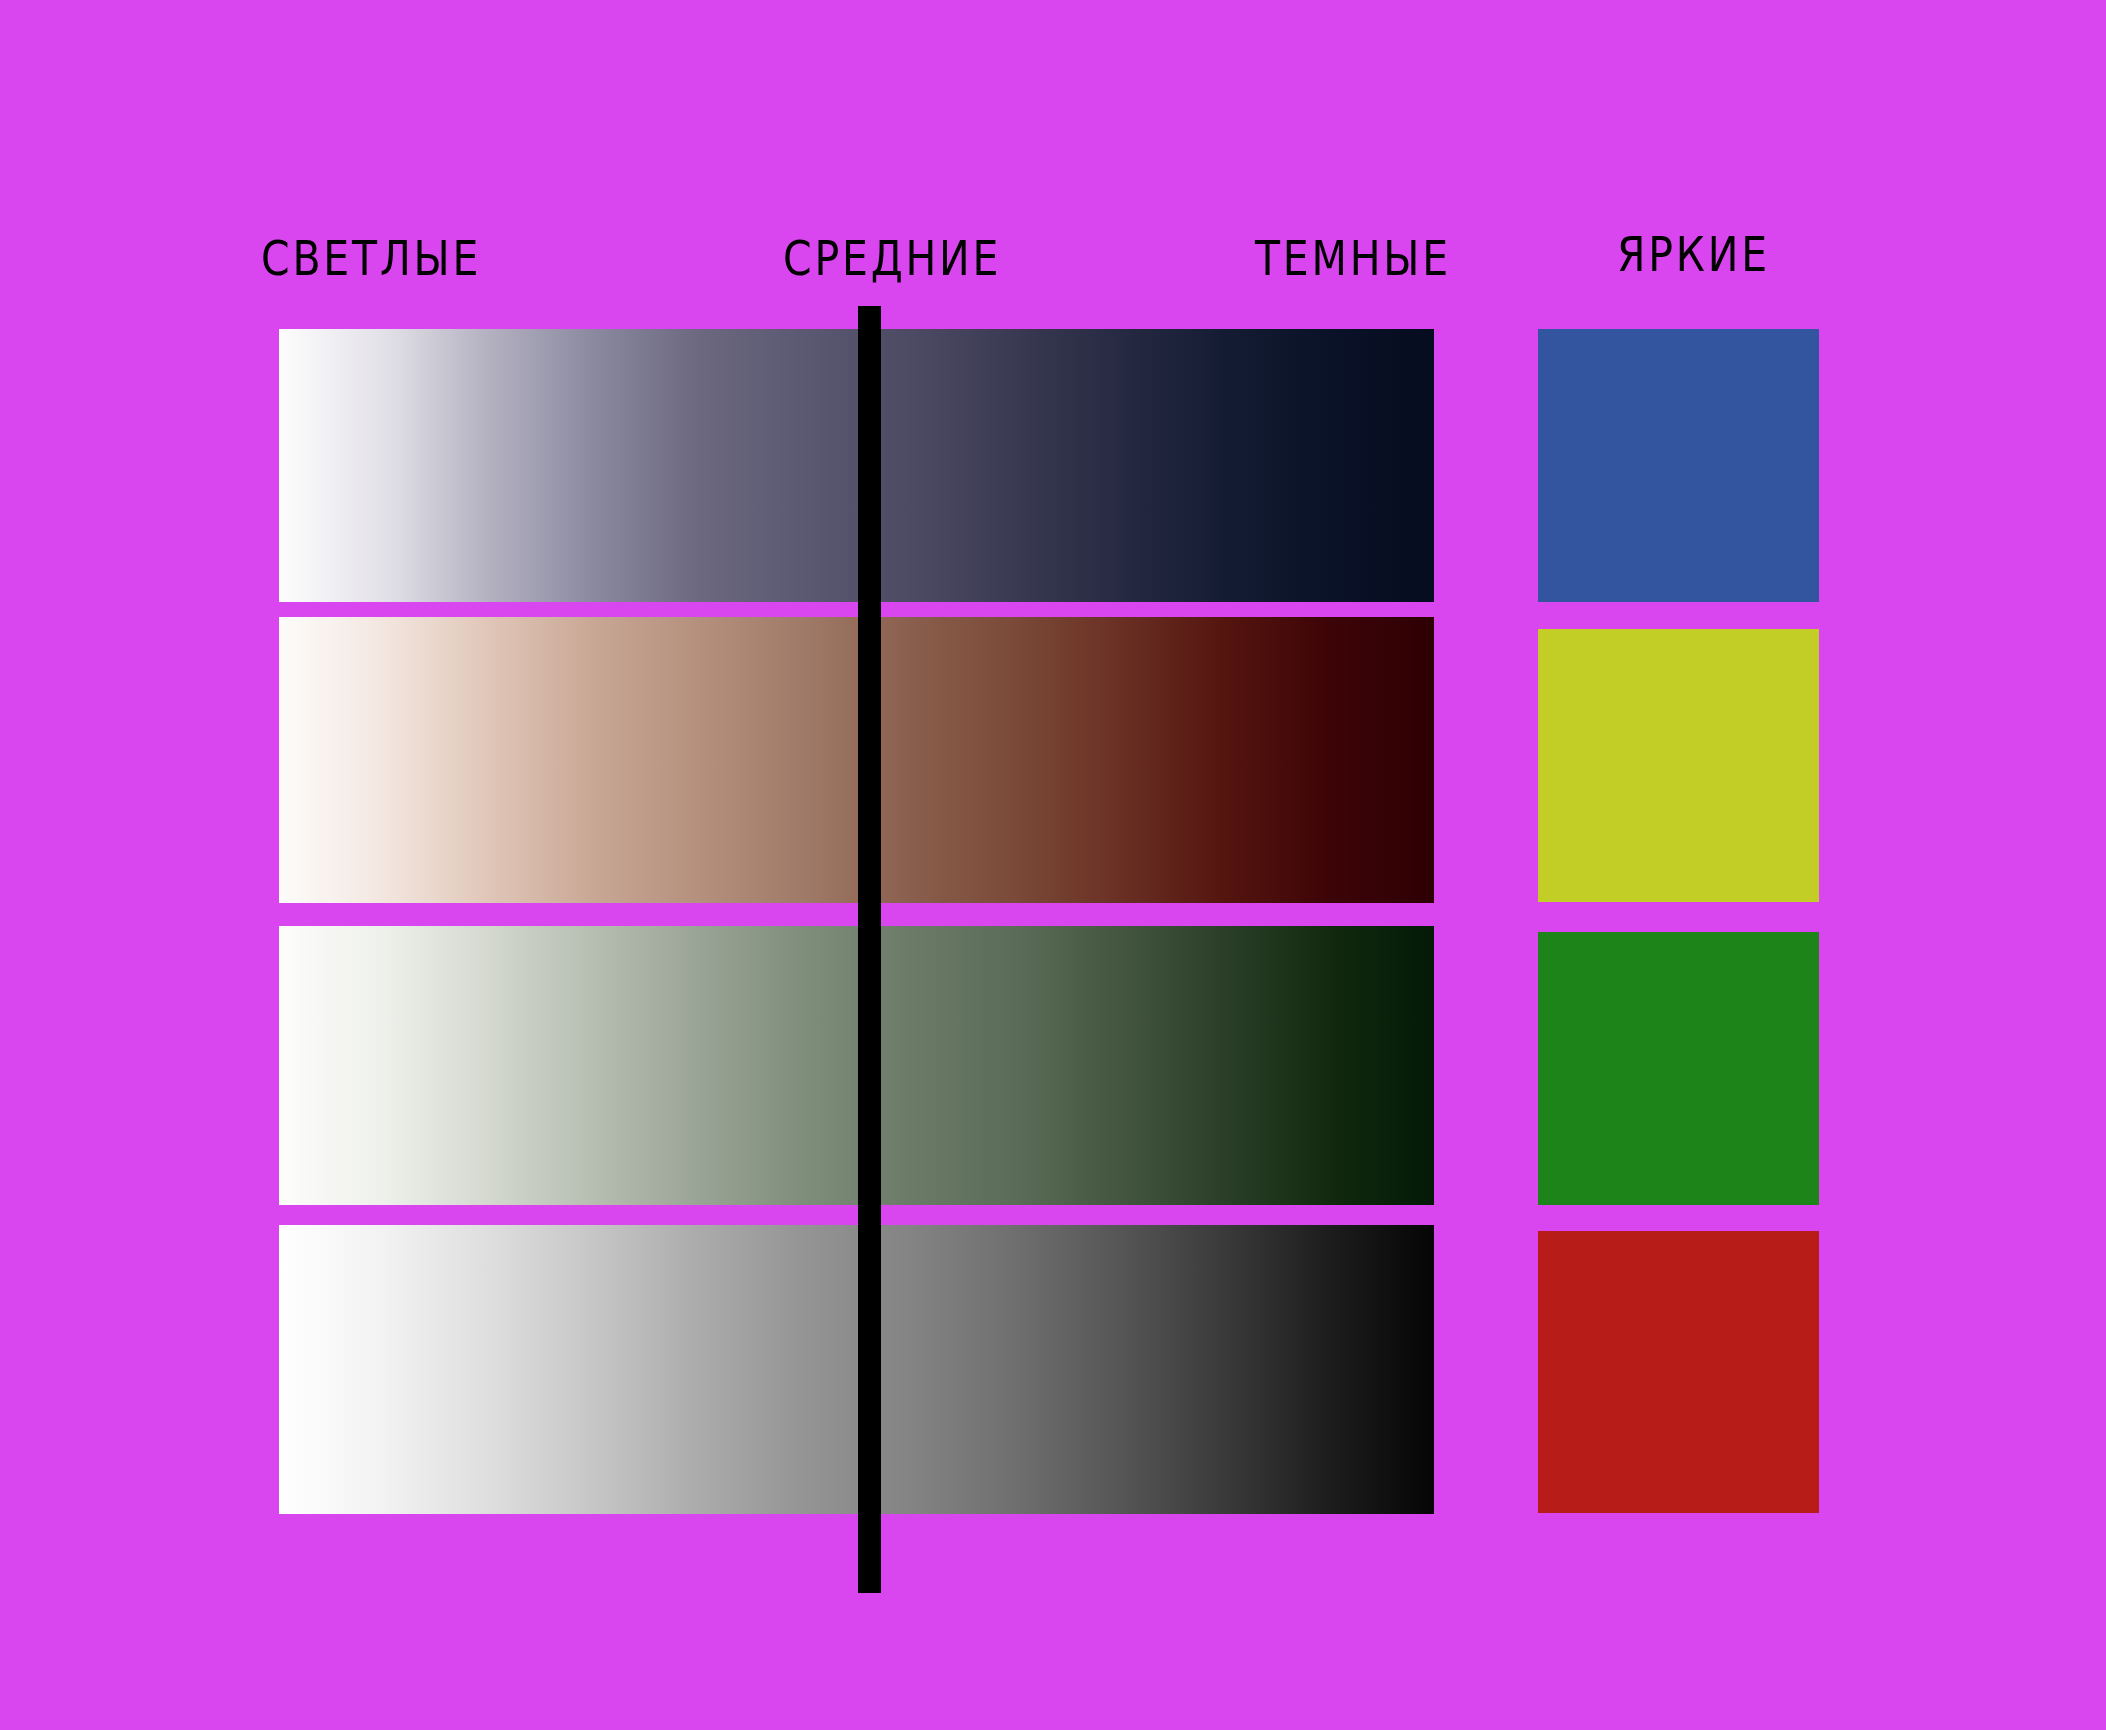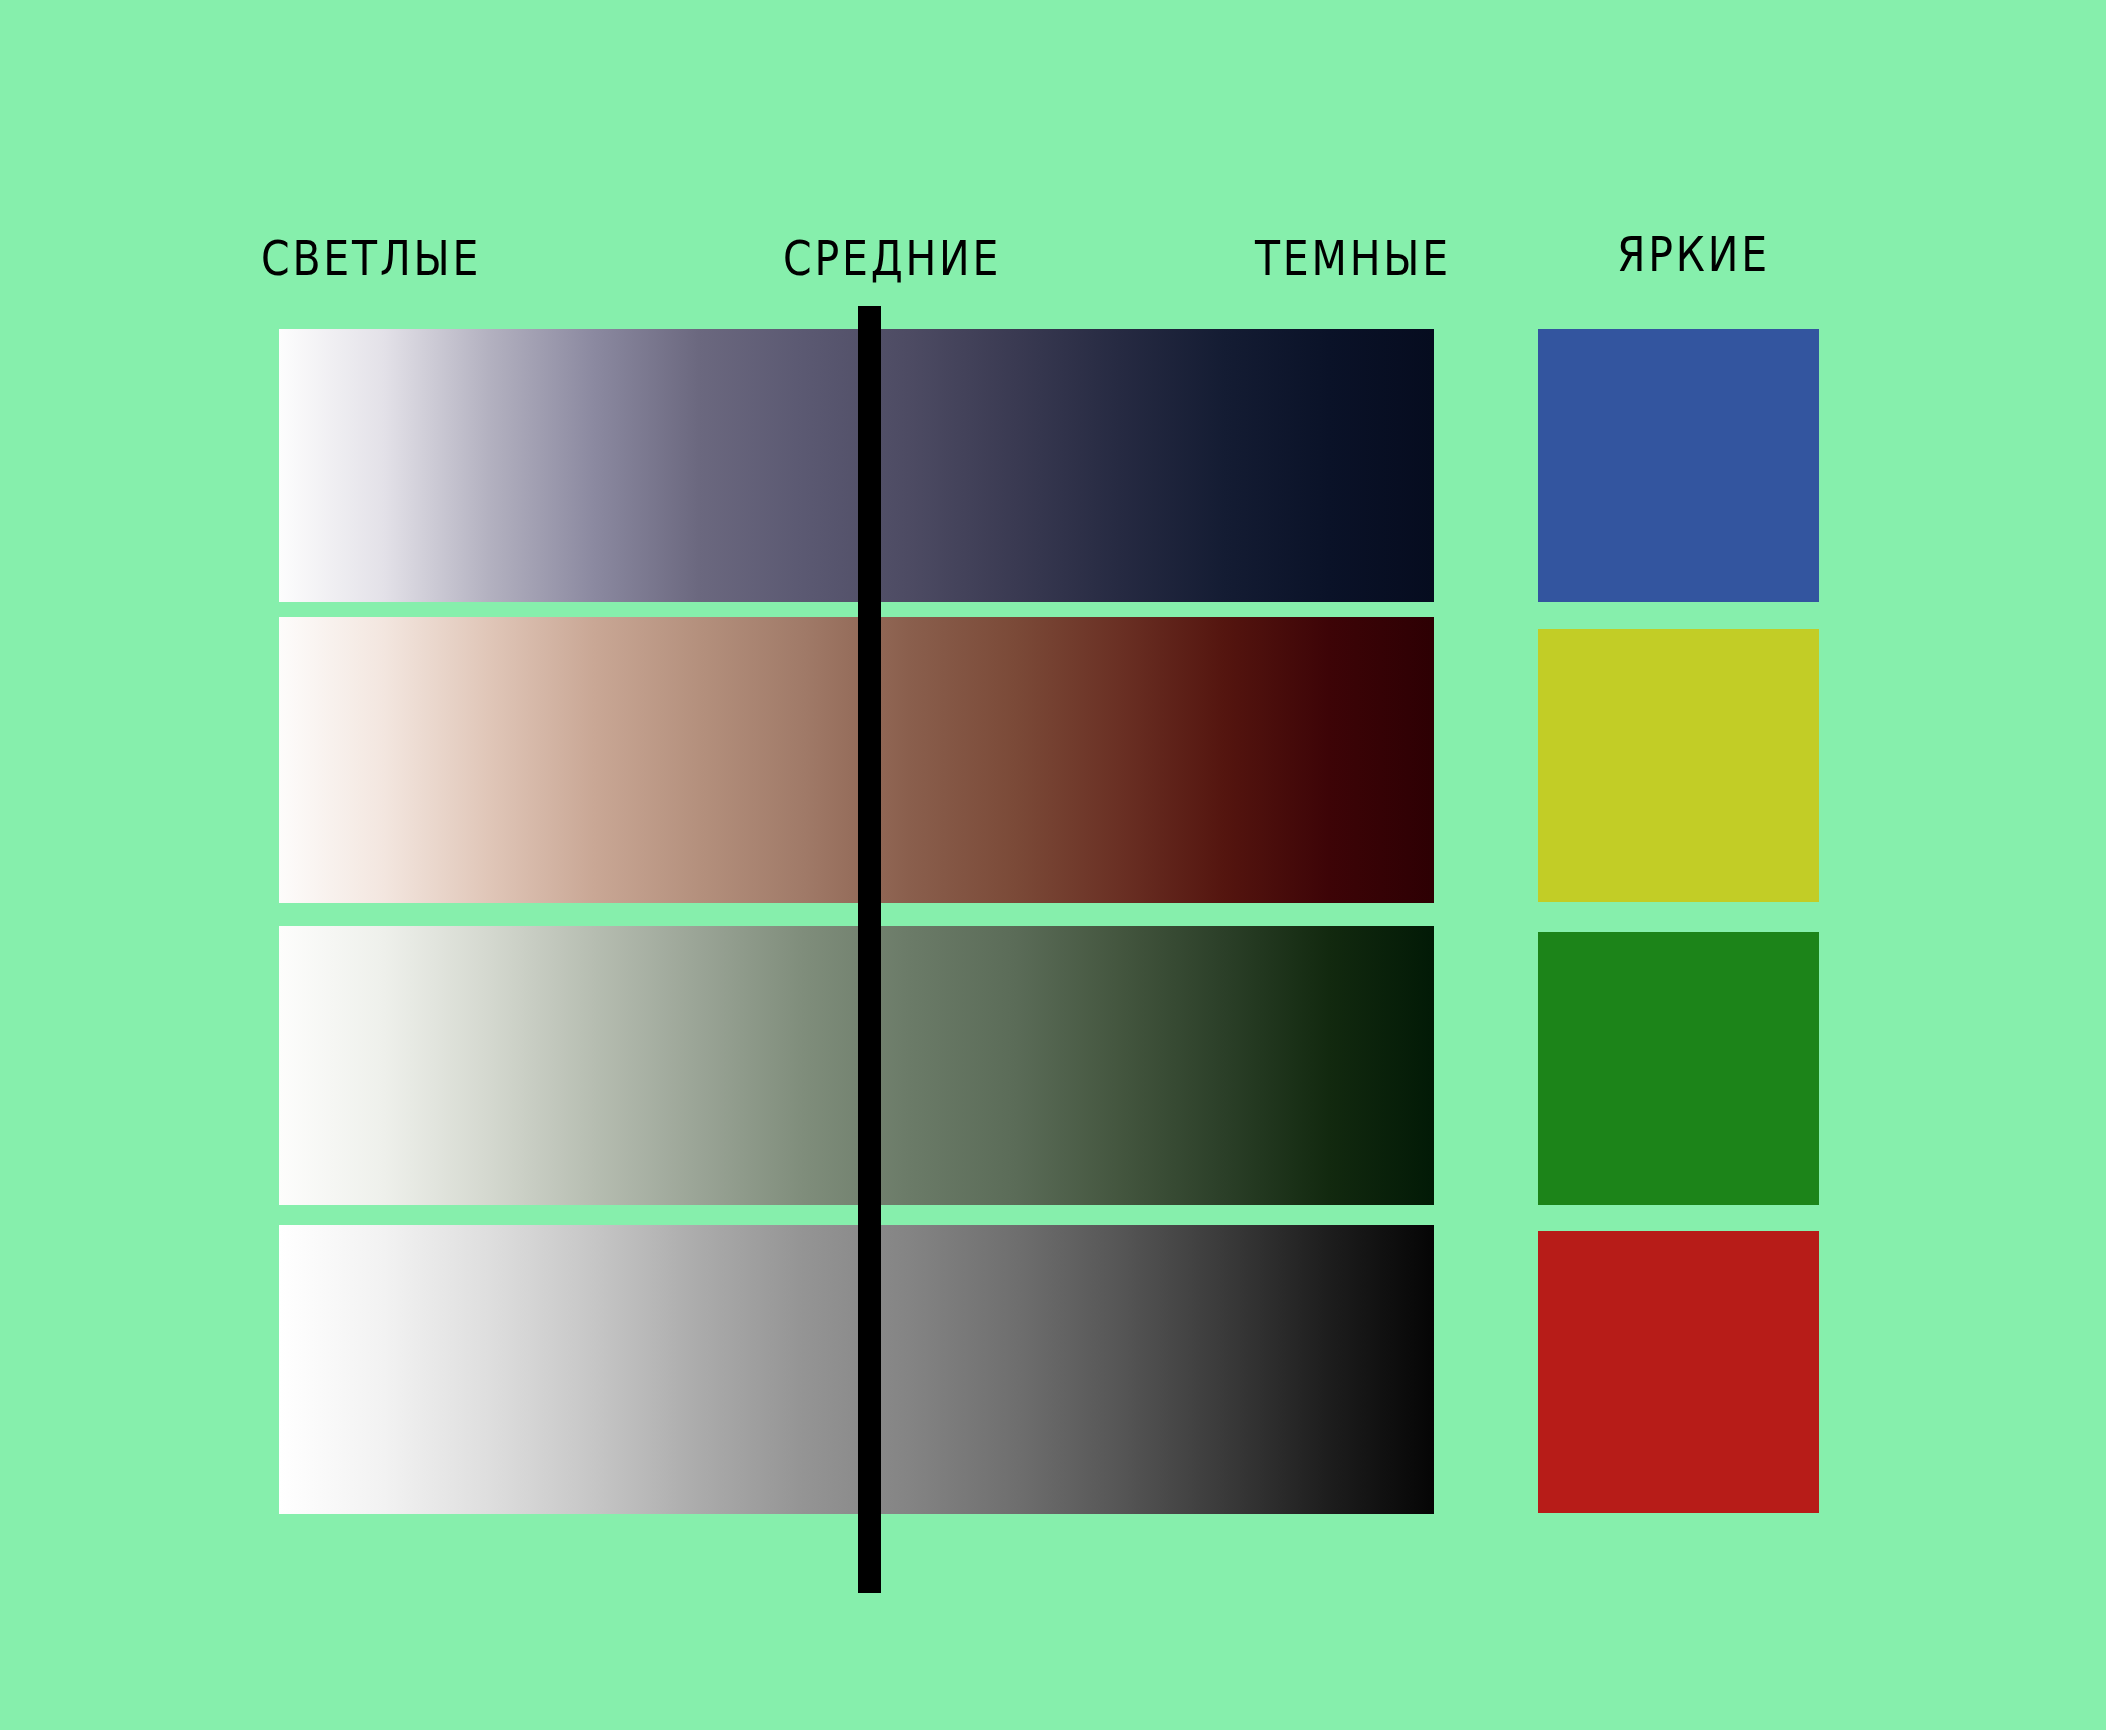--- a/index.html
+++ b/index.html
@@ -65,21 +65,21 @@
     left: 858px;
     top: 306px;
     width: 23px;
     height: 1287px;
     background: #000000;
   }
 </style>
 </head>
 <body style="background: rgb(253, 253, 253);">
 
-<div id="stage" style="background: #86efac;">
+<div id="stage" style="background: #d946ef;">
 
   <div class="heading h-light">СВЕТЛЫЕ</div>
   <div class="heading h-mid">СРЕДНИЕ</div>
   <div class="heading h-dark">ТЕМНЫЕ</div>
   <div class="heading h-bright">ЯРКИЕ</div>
 
   <div class="bar r0" style="background: linear-gradient(to right, rgb(253, 253, 253), rgb(227, 225, 232), rgb(179, 177, 192), rgb(139, 137, 160), rgb(107, 104, 127), rgb(91, 89, 114), rgb(77, 75, 99), rgb(58, 58, 82), rgb(38, 42, 66), rgb(20, 28, 51), rgb(10, 18, 40), rgb(6, 12, 31));"></div>
   <div class="bar r1" style="background: linear-gradient(to right, rgb(253, 252, 251), rgb(243, 230, 223), rgb(224, 198, 184), rgb(201, 167, 149), rgb(180, 144, 125), rgb(160, 122, 104), rgb(138, 95, 77), rgb(123, 74, 56), rgb(106, 48, 36), rgb(84, 21, 15), rgb(61, 4, 7), rgb(45, 0, 3));"></div>
   <div class="bar r2" style="background: linear-gradient(to right, rgb(253, 253, 252), rgb(238, 240, 235), rgb(212, 216, 207), rgb(182, 189, 177), rgb(154, 164, 150), rgb(127, 141, 123), rgb(107, 123, 104), rgb(91, 108, 88), rgb(68, 86, 63), rgb(43, 63, 40), rgb(18, 41, 15), rgb(2, 26, 6));"></div>
   <div class="bar r3" style="background: linear-gradient(to right, rgb(255, 255, 255), rgb(242, 242, 242), rgb(222, 222, 222), rgb(198, 198, 198), rgb(171, 171, 171), rgb(148, 148, 148), rgb(132, 132, 132), rgb(111, 111, 111), rgb(86, 86, 86), rgb(58, 58, 58), rgb(29, 29, 29), rgb(5, 5, 5));"></div>

